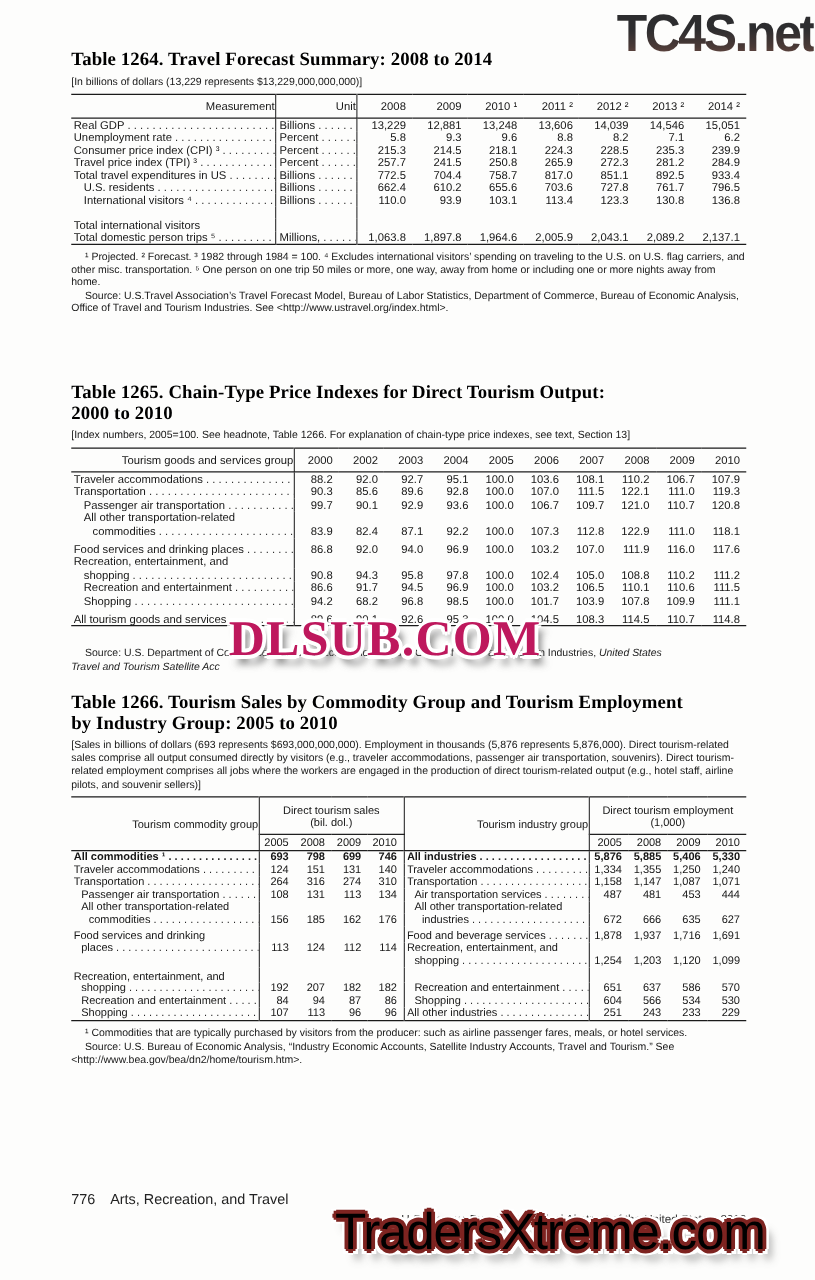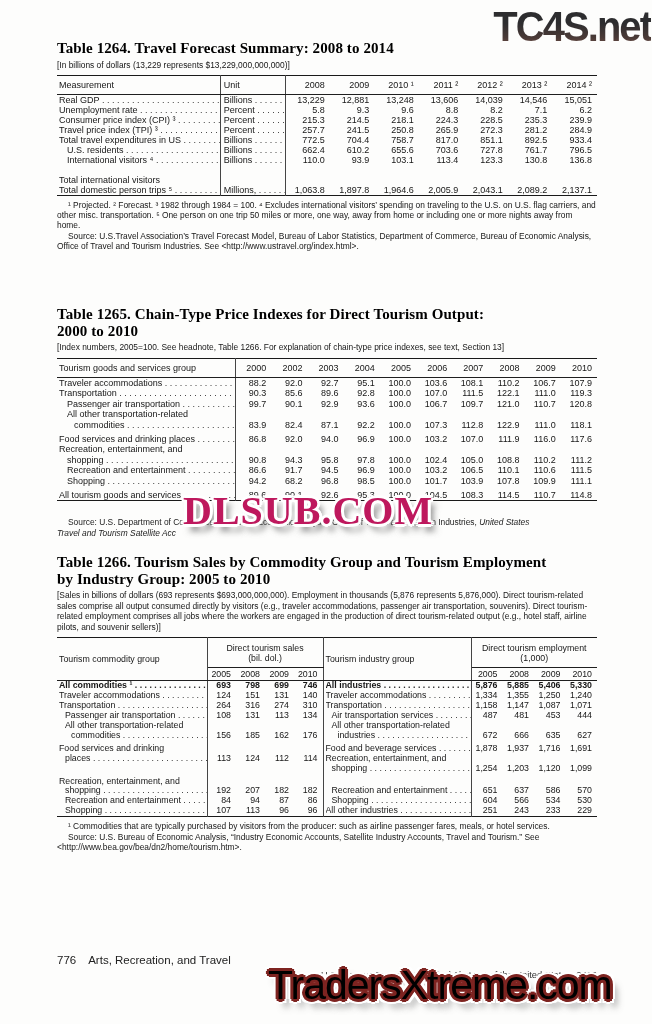--- a/index.html
+++ b/index.html
@@ -7,21 +7,21 @@
   .page{position:relative;width:652px;height:1024px;background:#fdfdfc;overflow:hidden;
         font-family:"Liberation Sans","DejaVu Sans",sans-serif;color:#1c1c1c}
   .sec{position:absolute;left:57px;width:540px}
   .tt{font-family:"Liberation Serif","DejaVu Serif",serif;font-size:15px;line-height:16.5px;
       font-weight:bold;color:#000;letter-spacing:.1px}
   .hn{font-size:8.4px;line-height:10.6px;margin-top:3px;color:#161616}
   table{border-collapse:collapse;table-layout:fixed;width:540px;margin-top:5px;
         border-top:1.5px solid #1a1a1a;border-bottom:1.5px solid #1a1a1a}
   th,td{font-size:9px;font-weight:normal;padding:0;vertical-align:bottom;color:#161616}
   thead th{border-bottom:1px solid #1f1f1f;vertical-align:middle;height:19px}
-  .hc{text-align:left}
+  .hc{text-align:right}
   .yr{text-align:right;padding-right:5px}
   
   #t1264 .c-lbl,#t1264 .c-unit{border-right:1px solid #454545}
   #t1265 .c-lbl{border-right:1px solid #454545}
   #t1266 .cl,#t1266 .cr,#t1266 .cve,#t1266 .grp{border-right:1px solid #454545}
   
   tbody td{height:10px;line-height:10px}
   #t1265 tbody td{height:10.6px;line-height:10.6px}
   #t1266 tbody td{height:9.9px;line-height:9.9px}
   #t1266 td,#t1266 th{font-size:8.8px}

